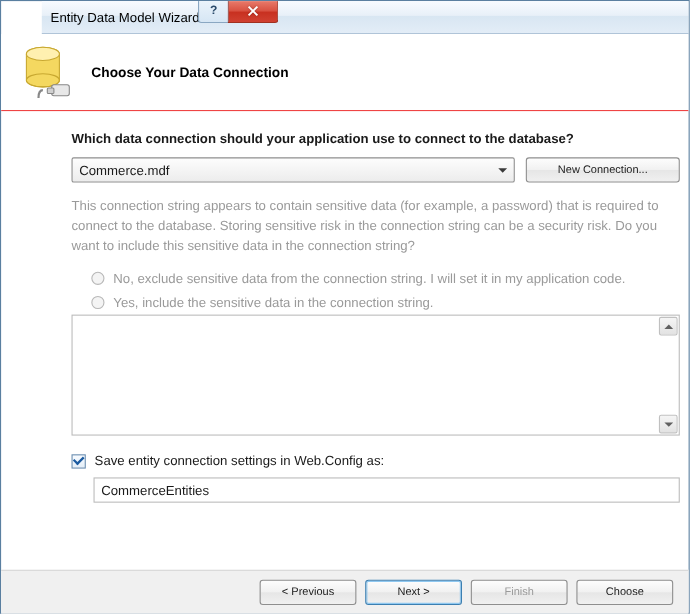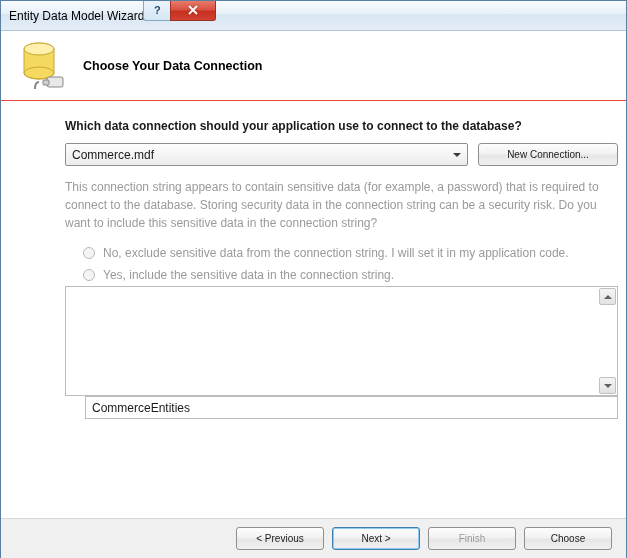--- a/index.html
+++ b/index.html
@@ -14,20 +14,21 @@
     overflow: hidden;
     border: 1px solid #5a7fa0;
   }
   .titlebar {
     height: 30px;
     background: linear-gradient(to bottom, #f7fbff 0%, #e8f0f8 45%, #d8e6f2 46%, #e3edf7 100%);
     border-bottom: 1px solid #b0c4d8;
     display: flex;
     align-items: center;
     padding: 0 0 0 8px;
+    margin-left: 37px;
   }
   .titlebar-btns { display: flex; height: 20px; margin-top: -10px;}
   .titlebar-btn {
     width: 28px;
     height: 20px;
     display: flex;
     align-items: center;
     justify-content: center;
     border: 1px solid #8aa7c2;
     border-top: none;
@@ -249,37 +250,41 @@
   <div class="row-conn">
     <div class="combo">
       <span>Commerce.mdf</span>
       <span class="arrow"></span>
     </div>
     <div class="btn">
       <span>New Connection...</span>
     </div>
   </div>
 
-  <div class="security-text">This connection string appears to contain sensitive data (for example, a password) that is required to connect to the database. Storing security data in the connection string can be a security risk. Do you want to include this sensitive data in the connection string?</div>
+  <div class="security-text">This connection string appears to contain sensitive data (for example, a password) that is required to connect to the database. Storing sensitive risk in the connection string can be a security risk. Do you want to include this sensitive data in the connection string?</div>
 
   <div class="radio-row">
     <div class="radio-circle"></div>
     <span>No, exclude sensitive data from the connection string. I will set it in my application code.</span>
   </div>
   <div class="radio-row">
     <div class="radio-circle"></div>
     <span>Yes, include the sensitive data in the connection string.</span>
   </div>
 
   <div class="conn-string-box">
     <span></span>
     <div class="scroll-up"></div>
     <div class="scroll-down"></div>
   </div>
 
+  <div class="save-row">
+    <div class="checkbox checked"></div>
+    <span>Save entity connection settings in Web.Config as:</span>
+  </div>
   <input class="name-input" value="CommerceEntities" style="">
 </div>
 
 <div class="footer">
   <div class="btn">
     <span>&lt; Previous</span>
   </div>
   <div class="btn default">
     <span>Next &gt;</span>
   </div>

